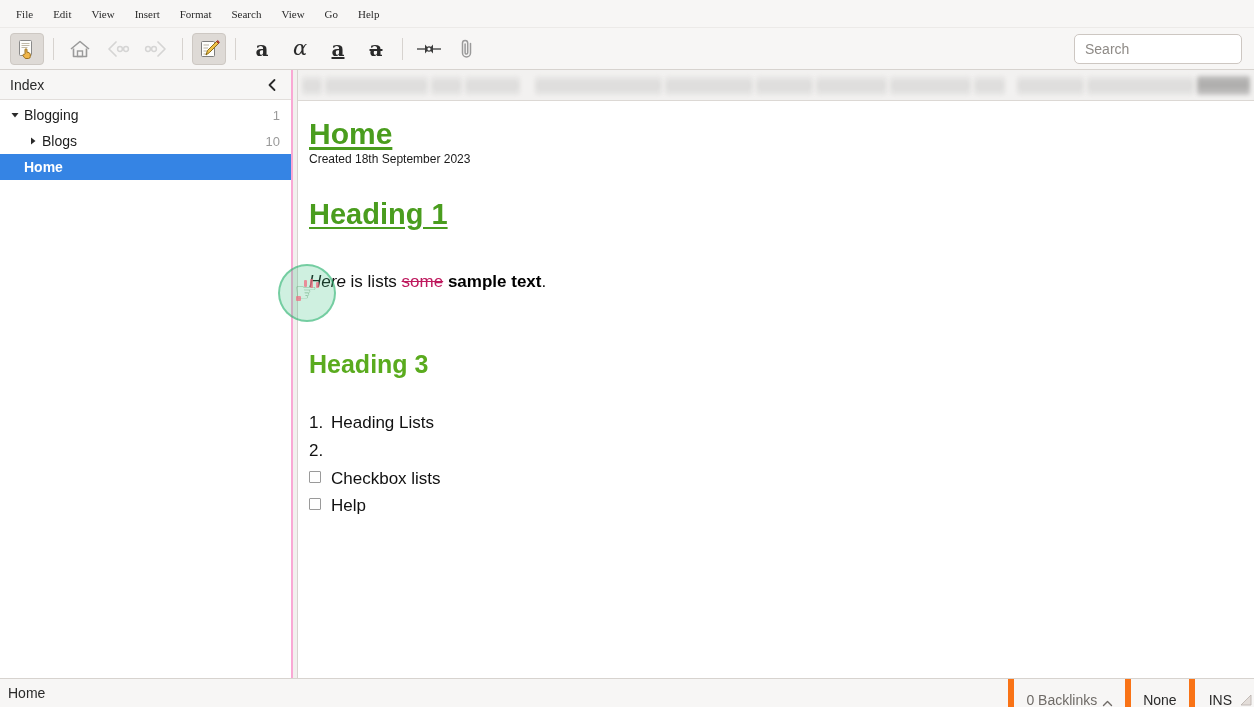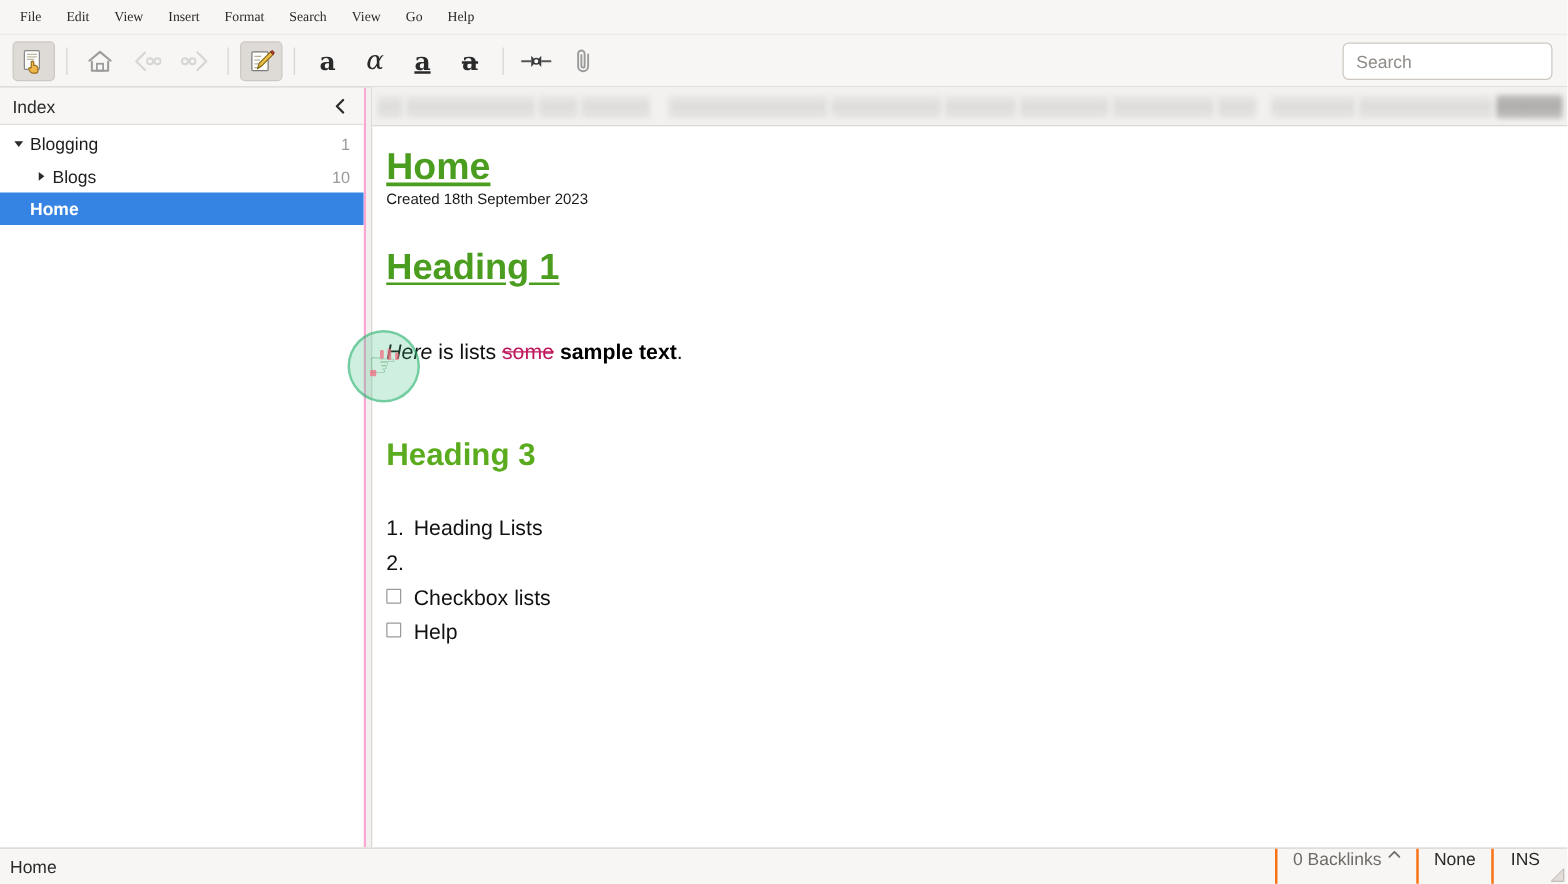--- a/index.html
+++ b/index.html
@@ -240,22 +240,22 @@
     height: 29px; flex: 0 0 29px;
     background: #f7f6f5;
     border-top: 1px solid #d7d3cf;
     display: flex; align-items: center;
     font-size: 14px; color: #2a2a2a;
     position: relative;
   }
   .sb-left { padding-left: 8px; flex: 1; }
   .sb-cell {
     padding: 0 12px; height: 29px;
-    display: flex; align-items: flex-start; gap: 5px;
-    border-left: 2px solid #f97316;
+    display: flex; align-items: flex-end; gap: 5px;
+    border-left: 6px solid #f97316;
     white-space: nowrap;
   }
   .sb-cell.muted { color: #6f6b67; }
   .sb-ins { padding: 0 22px 0 14px; }
   .grip {
     position: absolute; right: 2px; bottom: 1px;
     width: 14px; height: 14px;
   }
 
   svg { display: block; }

